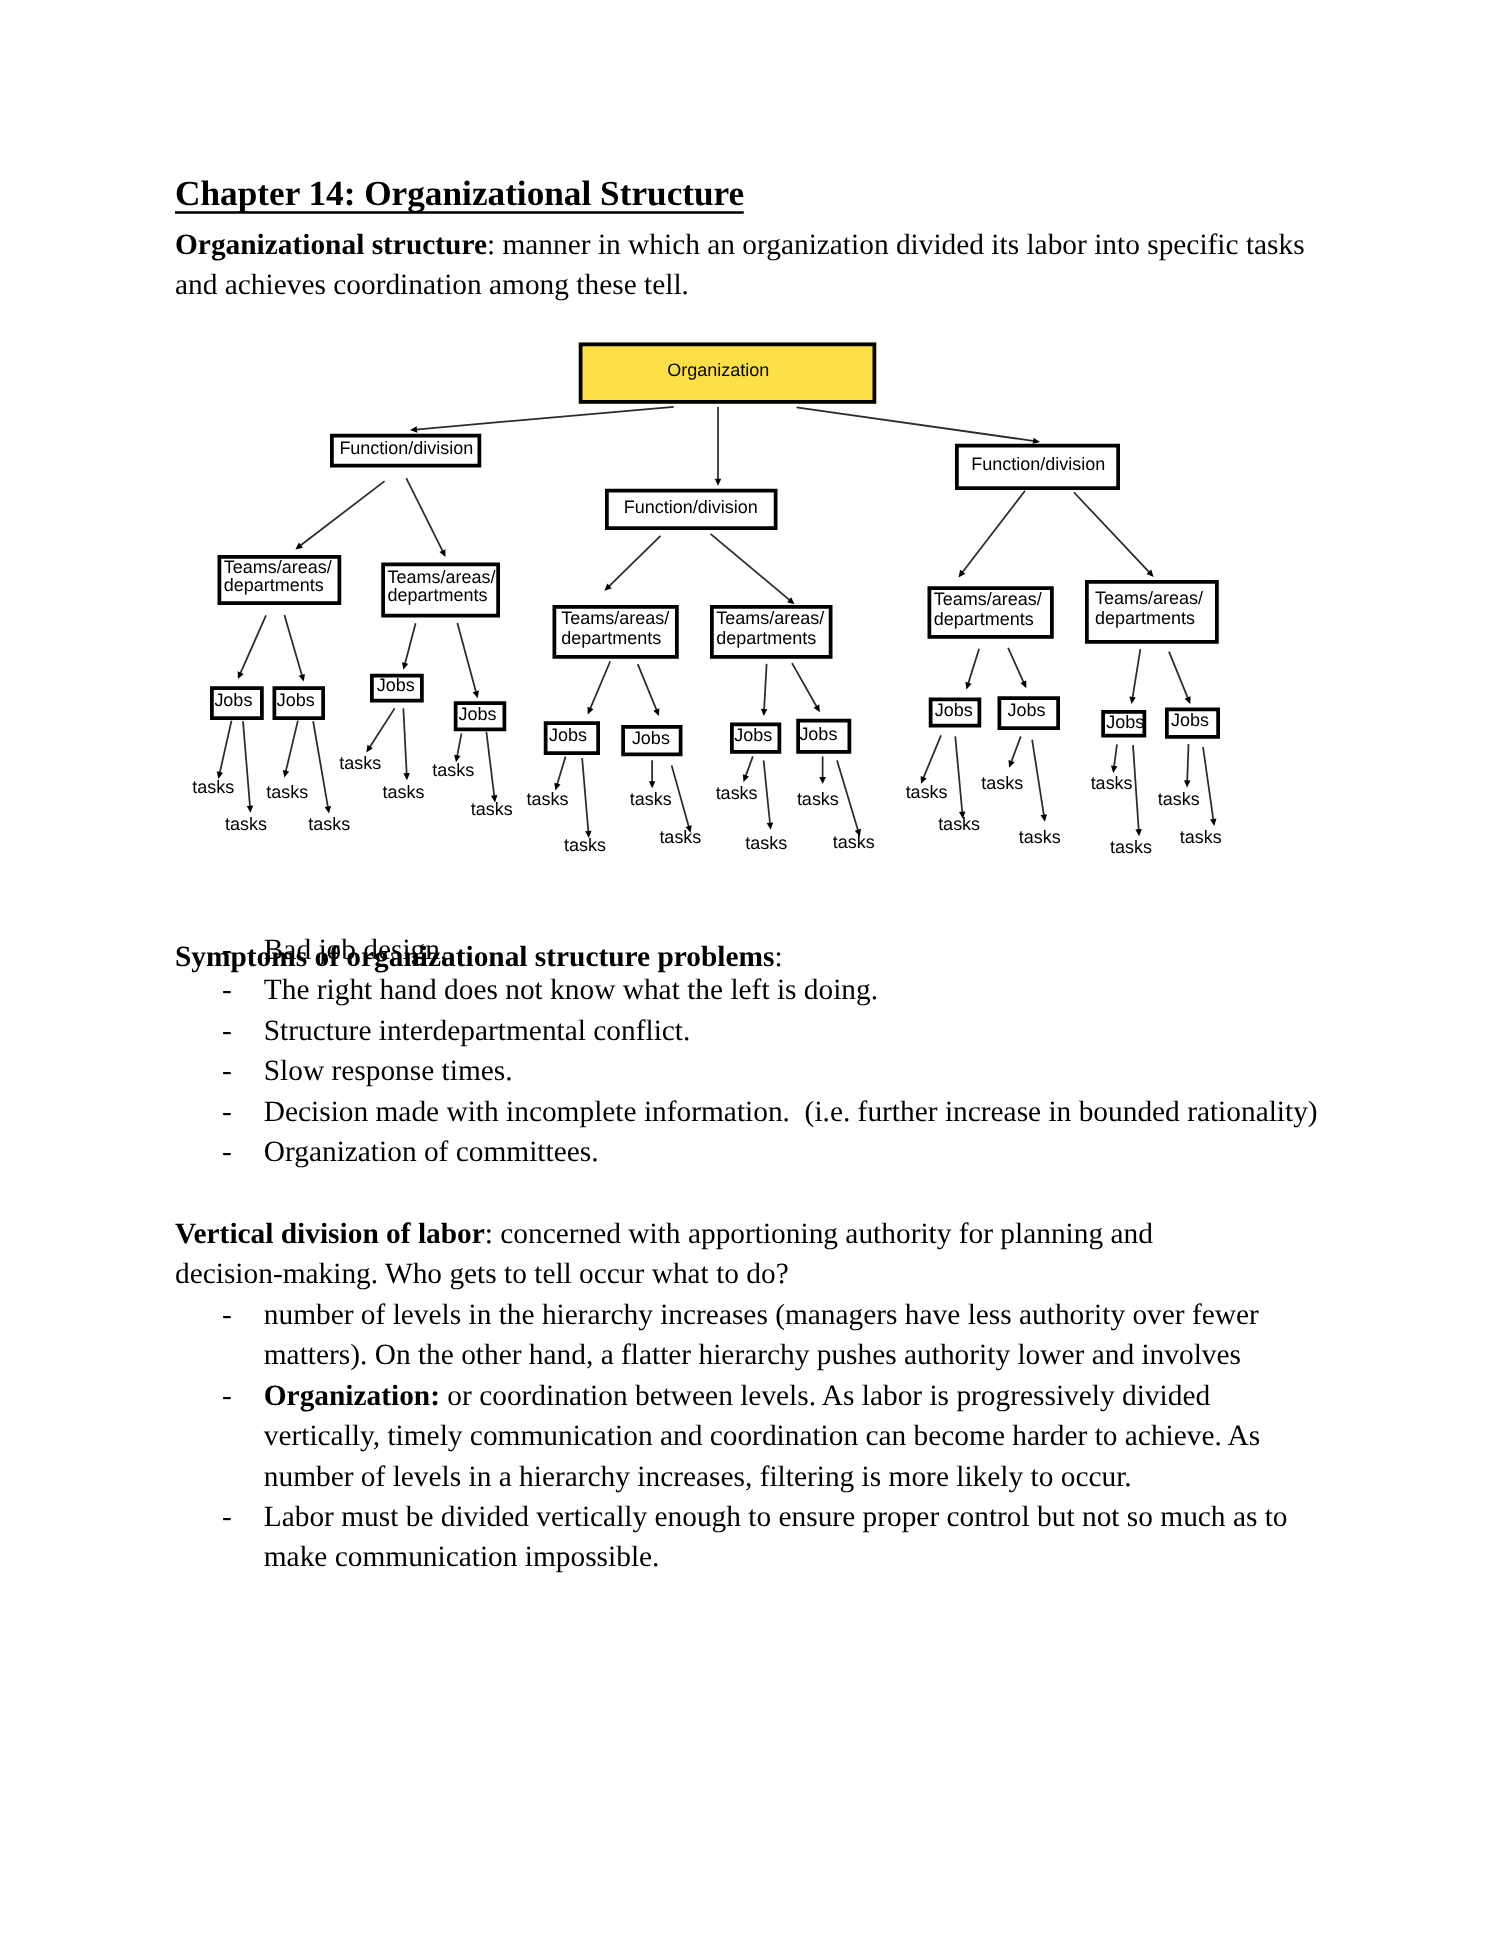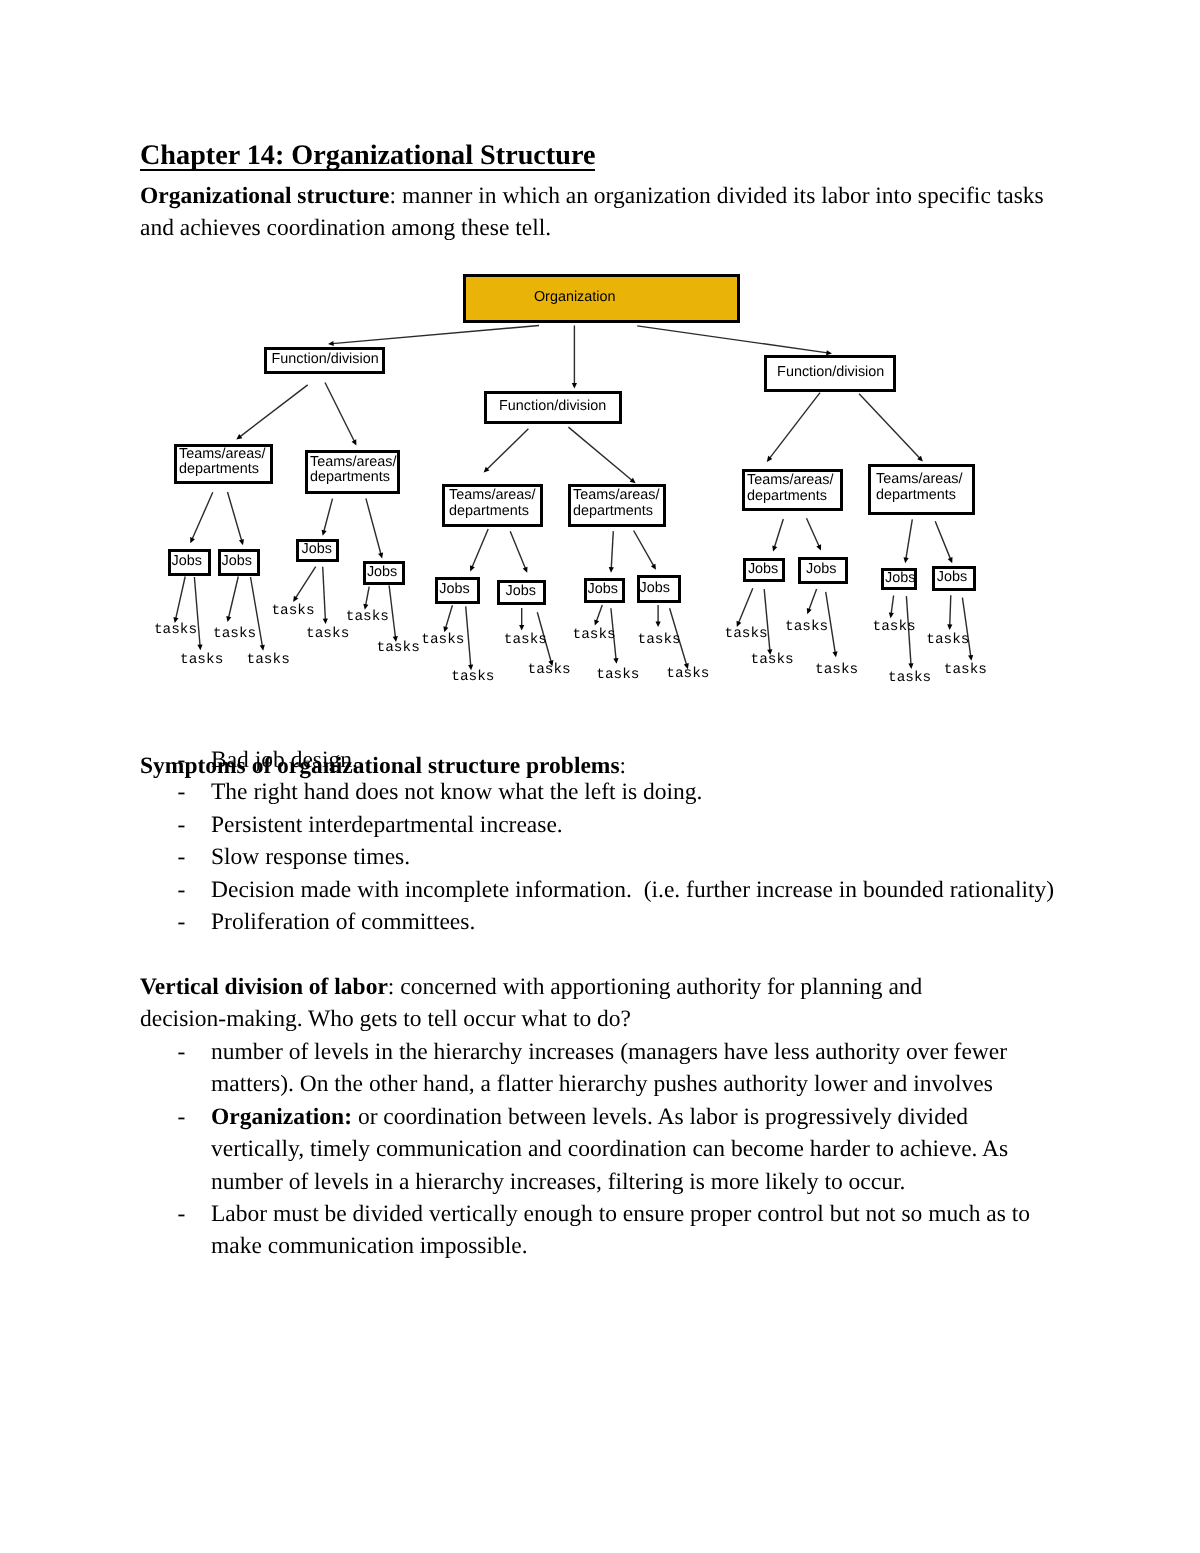--- a/index.html
+++ b/index.html
@@ -24,21 +24,21 @@
 .bl .bullet .dash{position:absolute;left:37.5px;top:0;}
 
 #diagram{position:absolute;left:0;top:0;width:1200px;height:760px;}
 .nodebox{position:absolute;background:#ffffff;border-style:solid;
   border-color:#000000;box-sizing:border-box;
   font-family:"Liberation Sans",sans-serif;color:#000000;
   display:flex;flex-direction:column;justify-content:center;
   overflow:visible;}
 .nodebox b{display:block;white-space:nowrap;font-weight:normal;}
 .nodebox.left b{text-align:left;}
-.tasklabel{position:absolute;font-family:Liberation Mono, monospace;
+.tasklabel{position:absolute;font-family:Liberation Sans, sans-serif;
   font-size:14.4px;line-height:14.4px;color:#000000;white-space:nowrap;}
 #arrowsvg{position:absolute;left:0;top:0;width:1200px;height:760px;}
 </style>
 </head>
 <body>
 
 <div class="page">
 
   <div class="title-wrap">
     <span class="title">Chapter 14: Organizational Structure</span>
@@ -56,33 +56,33 @@
         <div class="bullet">
           <span class="dash">-</span>
           <div class="ln"><span>Bad job design.</span></div>
         </div>
         <div class="bullet">
           <span class="dash">-</span>
           <div class="ln"><span>The right hand does not know what the left is doing.</span></div>
         </div>
         <div class="bullet">
           <span class="dash">-</span>
-          <div class="ln"><span>Persistent interdepartmental increase.</span></div>
+          <div class="ln"><span>Structure interdepartmental conflict.</span></div>
         </div>
         <div class="bullet">
           <span class="dash">-</span>
           <div class="ln"><span>Slow response times.</span></div>
         </div>
         <div class="bullet">
           <span class="dash">-</span>
           <div class="ln"><span>Decision made with incomplete information.  (i.e. further increase in bounded rationality)</span></div>
         </div>
         <div class="bullet">
           <span class="dash">-</span>
-          <div class="ln"><span>Proliferation of committees.</span></div>
+          <div class="ln"><span>Organization of committees.</span></div>
         </div>
       </div>
       <div class="para" style="top: 971px;">
         <div class="ln"><span class="b">Vertical division of labor</span><span>: concerned with apportioning authority for planning and</span></div>
         <div class="ln"><span>decision-making. Who gets to tell occur what to do?</span></div>
       </div>
       <div class="bl" style="top: 1036px;">
         <div class="bullet">
           <span class="dash">-</span>
           <div class="ln"><span>number of levels in the hierarchy increases (managers have less authority over fewer</span></div>
@@ -278,21 +278,21 @@
         </g>
         <g>
           <line x1="950.80" y1="595.30" x2="949.75" y2="625.50" stroke="#2b2b2b" stroke-width="1.4"></line>
           <polygon points="949.60,629.90 947.20,624.21 952.39,624.39" fill="#000000"></polygon>
         </g>
         <g>
           <line x1="962.40" y1="597.60" x2="970.78" y2="656.44" stroke="#2b2b2b" stroke-width="1.4"></line>
           <polygon points="971.40,660.80 968.04,655.62 973.18,654.89" fill="#000000"></polygon>
         </g>
       </svg>
-  <div class="nodebox left" style="left: 462.6px; top: 273.8px; width: 277px; height: 49.5px; border-width: 3.4px; border-color: rgb(0, 0, 0); background: #eab308; font-size: 14.4px; line-height: 16px; padding-left: 68.3px;">
+  <div class="nodebox left" style="left: 462.6px; top: 273.8px; width: 238px; height: 49.5px; border-width: 3.4px; border-color: rgb(0, 0, 0); background: #fde047; font-size: 14.4px; line-height: 16px; padding-left: 68.3px;">
         <b style="position:relative;top:-1.7px">Organization</b>
       </div>
       <div class="nodebox left" style="left: 263.5px; top: 346.6px; width: 121.3px; height: 27.8px; border-width: 3.4px; border-color: rgb(0, 0, 0); background: rgb(255, 255, 255); font-size: 14.4px; line-height: 16px; padding-left: 5px;">
         <b style="position:relative;top:-1.7px">Function/division</b>
       </div>
       <div class="nodebox left" style="left: 484px; top: 390.8px; width: 138.3px; height: 32.8px; border-width: 3.4px; border-color: rgb(0, 0, 0); background: rgb(255, 255, 255); font-size: 14.4px; line-height: 16px; padding-left: 12px;">
         <b style="position:relative;top:-1.2px">Function/division</b>
       </div>
       <div class="nodebox left" style="left: 763.8px; top: 355px; width: 132.5px; height: 37.3px; border-width: 3.4px; border-color: rgb(0, 0, 0); background: rgb(255, 255, 255); font-size: 14.4px; line-height: 16px; padding-left: 10.3px;">
         <b style="position:relative;top:-1.5px">Function/division</b>

